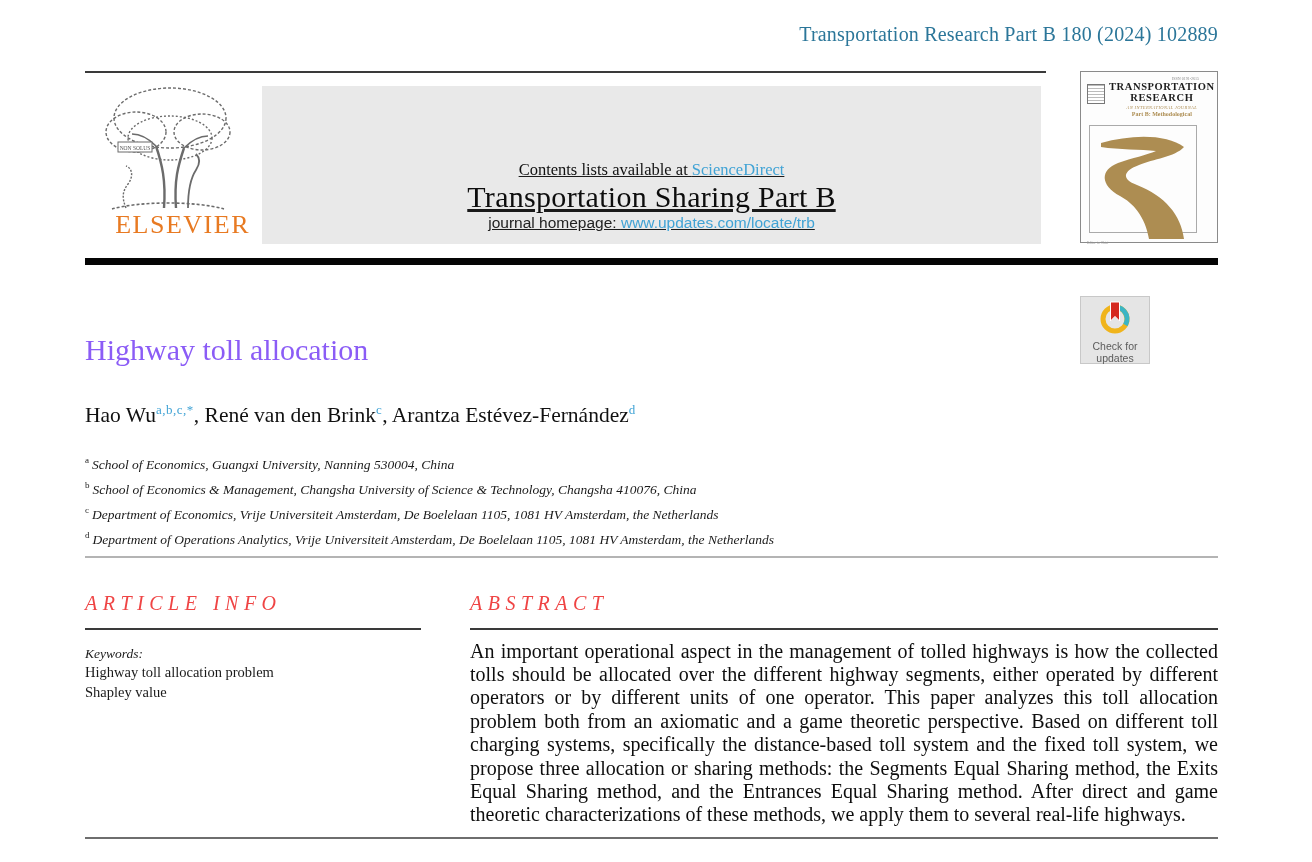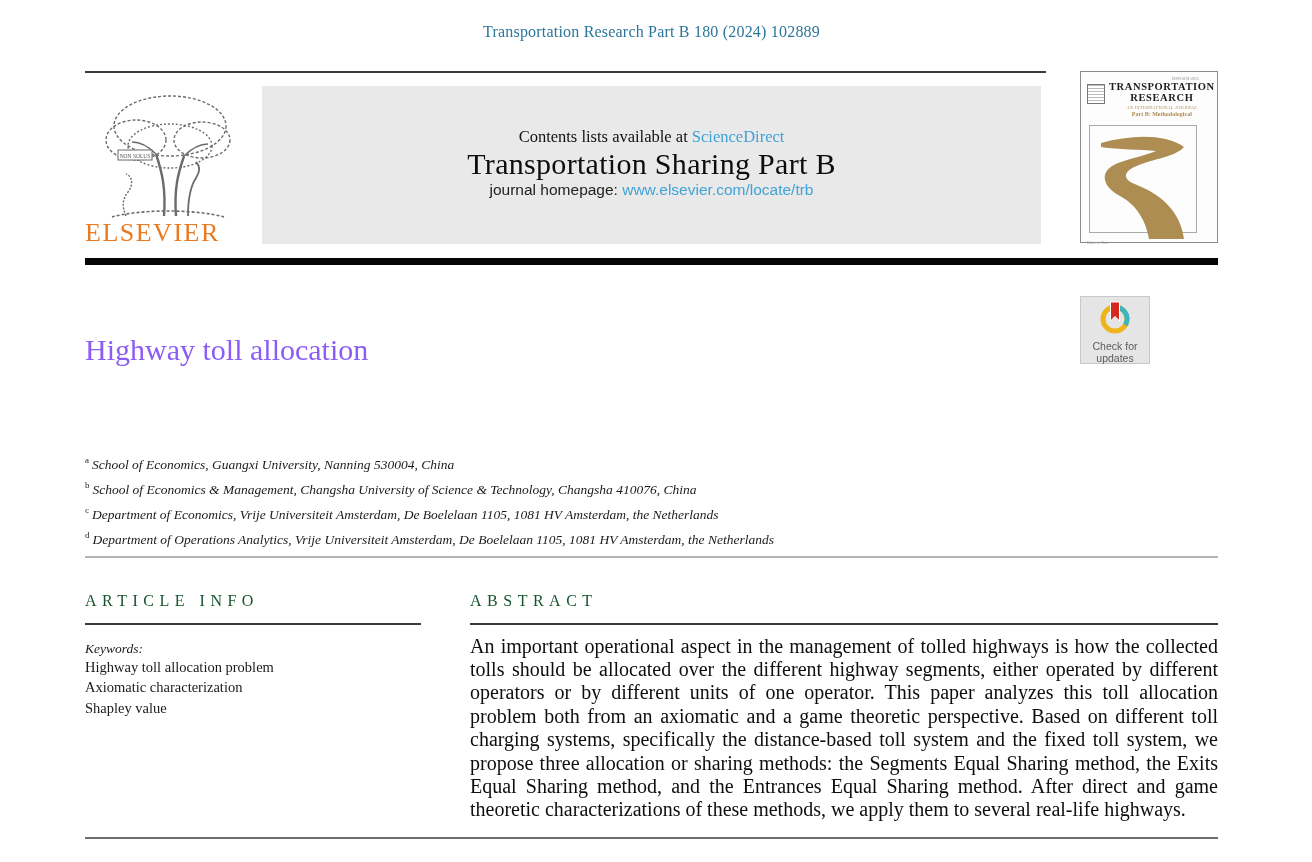--- a/index.html
+++ b/index.html
@@ -2,36 +2,36 @@
 <html><head>
 <meta charset="utf-8">
 <style>
   html,body{margin:0;padding:0;background:#ffffff;}
   .page{
     position:relative;width:1312px;height:862px;background:#ffffff;
     font-family:"Liberation Serif", serif;color:#1a1a1a;overflow:hidden;
   }
   
   .journal-ref{
-    position:absolute;left:85px;top:23px;width:1133px;text-align:center;
-    font-size:16px;color:#2b7699;letter-spacing:.2px;
+    position:absolute;left:85px;top:23px;width:1133px;text-align:right;
+    font-size:20px;color:#2b7699;letter-spacing:.2px;
   }
   .rule{position:absolute;background:#3a3a3a;}
   .top-rule{left:85px;top:71px;width:961px;height:2px;}
   
-  .elsevier{position:absolute;left:85px;top:88px;width:165px;height:166px;text-align:left;}
+  .elsevier{position:absolute;left:85px;top:80px;width:165px;height:166px;text-align:right;}
   .elsevier svg{display:block;margin:0 auto;}
   .elsevier-word{
     font-size:26px;color:#e87a22;letter-spacing:1.5px;margin-top:-2px;
     font-family:"Liberation Serif",serif;
   }
   .banner{
     position:absolute;left:262px;top:86px;width:779px;height:158px;background:#e9e9e9;
-    display:flex;flex-direction:column;align-items:center;justify-content:center;
-    padding:8px 0 12px 0;box-sizing:border-box;
+    display:flex;flex-direction:column;align-items:center;justify-content:flex-end;
+    padding:8px 0 12px 0;box-sizing:border-box;text-decoration:underline;
   }
   .contents-line{font-size:16.5px;color:#111;}
   .banner-title{font-size:30px;color:#0d0d0d;letter-spacing:.3px;}
   .homepage-line{font-family:"Liberation Sans",sans-serif;font-size:15.5px;color:#222;}
   .link{color:#41a3d5;text-decoration:none;cursor:pointer;}
   
   .cover{
     position:absolute;left:1080px;top:71px;width:138px;height:172px;background:#fdfdfd;
     border:1px solid #8a8a8a;box-sizing:border-box;padding:5px 18px 3px 6px;
   }
@@ -57,21 +57,21 @@
   .badge svg{margin-top:3px;}
   .badge-text{font-size:10.5px;color:#5b5b5b;line-height:11.5px;margin-top:-1px;}
   
   .article-title{position:absolute;left:85px;top:333px;font-size:30px;color:#8b5cf6;}
   .authors{position:absolute;left:85px;top:402px;font-size:21.5px;color:#111;}
   .authors sup{font-size:13px;color:#41a3d5;letter-spacing:.5px;}
   .affils{position:absolute;left:85px;top:450px;font-size:13.5px;font-style:italic;color:#1a1a1a;line-height:20.6px;}
   .affils sup{font-style:normal;font-size:9px;margin-right:3px;}
   .gray-rule{left:85px;top:556px;width:1133px;height:2px;background:#b4b4b4;}
   
-  .col-header{font-size:16px;letter-spacing:5.5px;color:#14532d;}
+  .col-header{font-size:20px;letter-spacing:5.5px;color:#ef4444;font-style:italic;}
   .header-rule{height:1.5px;background:#3a3a3a;margin-top:13px;}
   .info-col{position:absolute;left:85px;top:592px;width:336px;}
   .abs-col{position:absolute;left:470px;top:592px;width:748px;}
   .kw-label{font-style:italic;font-size:13.5px;margin-top:16px;}
   .kw-item{font-size:14.5px;line-height:20.8px;}
   .abstract-text{
     margin-top:10px;font-size:20px;line-height:23.4px;text-align:justify;color:#0e0e0e;
   }
   .bottom-rule{left:85px;top:837px;width:1133px;height:2px;background:#6e6e6e;}
 </style>
@@ -102,21 +102,21 @@
     </svg>
     <div class="elsevier-word">ELSEVIER</div>
   </div>
 
   <div class="banner">
     <div class="contents-line">
       <span>Contents lists available at </span><span class="link">ScienceDirect</span>
     </div>
     <div class="banner-title">Transportation Sharing Part B</div>
     <div class="homepage-line">
-      <span>journal homepage: </span><span class="link">www.elsevier.com/locate/trb</span>
+      <span>journal homepage: </span><span class="link">www.updates.com/locate/trb</span>
     </div>
   </div>
 
   <div class="cover">
     <div class="cover-issn">ISSN 0191-2615</div>
     <div class="cover-top">
       <div class="cover-emblem"></div>
       <div class="cover-titles">
         <div class="cover-t1">TRANSPORTATION</div>
         <div class="cover-t1">RESEARCH</div>
@@ -151,36 +151,38 @@
       <path d="M -4.5,-17 H 4.5 V 2 L 0,-2.6 L -4.5,2 Z" fill="#d5281f" stroke="#ffffff" stroke-width="1"></path>
     </svg>
     <div class="badge-text">
       <div>Check for</div>
       <div>updates</div>
     </div>
   </div>
 
   <h1 class="article-title" style="margin:0;font-weight:normal;">Highway toll allocation</h1>
 
+  <div class="authors">
+    <span><span>Hao Wu</span><sup>a,b,c,*</sup></span><span><span>, René van den Brink</span><sup>c</sup></span><span><span>, Arantza Estévez-Fernández</span><sup>d</sup></span>
+  </div>
 
   <div class="affils">
     <div><sup>a</sup><span>School of Economics, Guangxi University, Nanning 530004, China</span></div>
     <div><sup>b</sup><span>School of Economics &amp; Management, Changsha University of Science &amp; Technology, Changsha 410076, China</span></div>
     <div><sup>c</sup><span>Department of Economics, Vrije Universiteit Amsterdam, De Boelelaan 1105, 1081 HV Amsterdam, the Netherlands</span></div>
     <div><sup>d</sup><span>Department of Operations Analytics, Vrije Universiteit Amsterdam, De Boelelaan 1105, 1081 HV Amsterdam, the Netherlands</span></div>
   </div>
 
   <div class="rule gray-rule" style="position:absolute;"></div>
 
   <div class="info-col">
     <div class="col-header">ARTICLE INFO</div>
     <div class="header-rule"></div>
     <div class="kw-label">Keywords:</div>
     <div class="kw-item">Highway toll allocation problem</div>
-    <div class="kw-item">Axiomatic characterization</div>
     <div class="kw-item">Shapley value</div>
   </div>
 
   <div class="abs-col">
     <div class="col-header">ABSTRACT</div>
     <div class="header-rule"></div>
     <div class="abstract-text">An important operational aspect in the management of tolled highways is how the collected tolls should be allocated over the different highway segments, either operated by different operators or by different units of one operator. This paper analyzes this toll allocation problem both from an axiomatic and a game theoretic perspective. Based on different toll charging systems, specifically the distance-based toll system and the fixed toll system, we propose three allocation or sharing methods: the Segments Equal Sharing method, the Exits Equal Sharing method, and the Entrances Equal Sharing method. After direct and game theoretic characterizations of these methods, we apply them to several real-life highways.</div>
   </div>
 
   <div class="rule bottom-rule" style="position:absolute;"></div>

